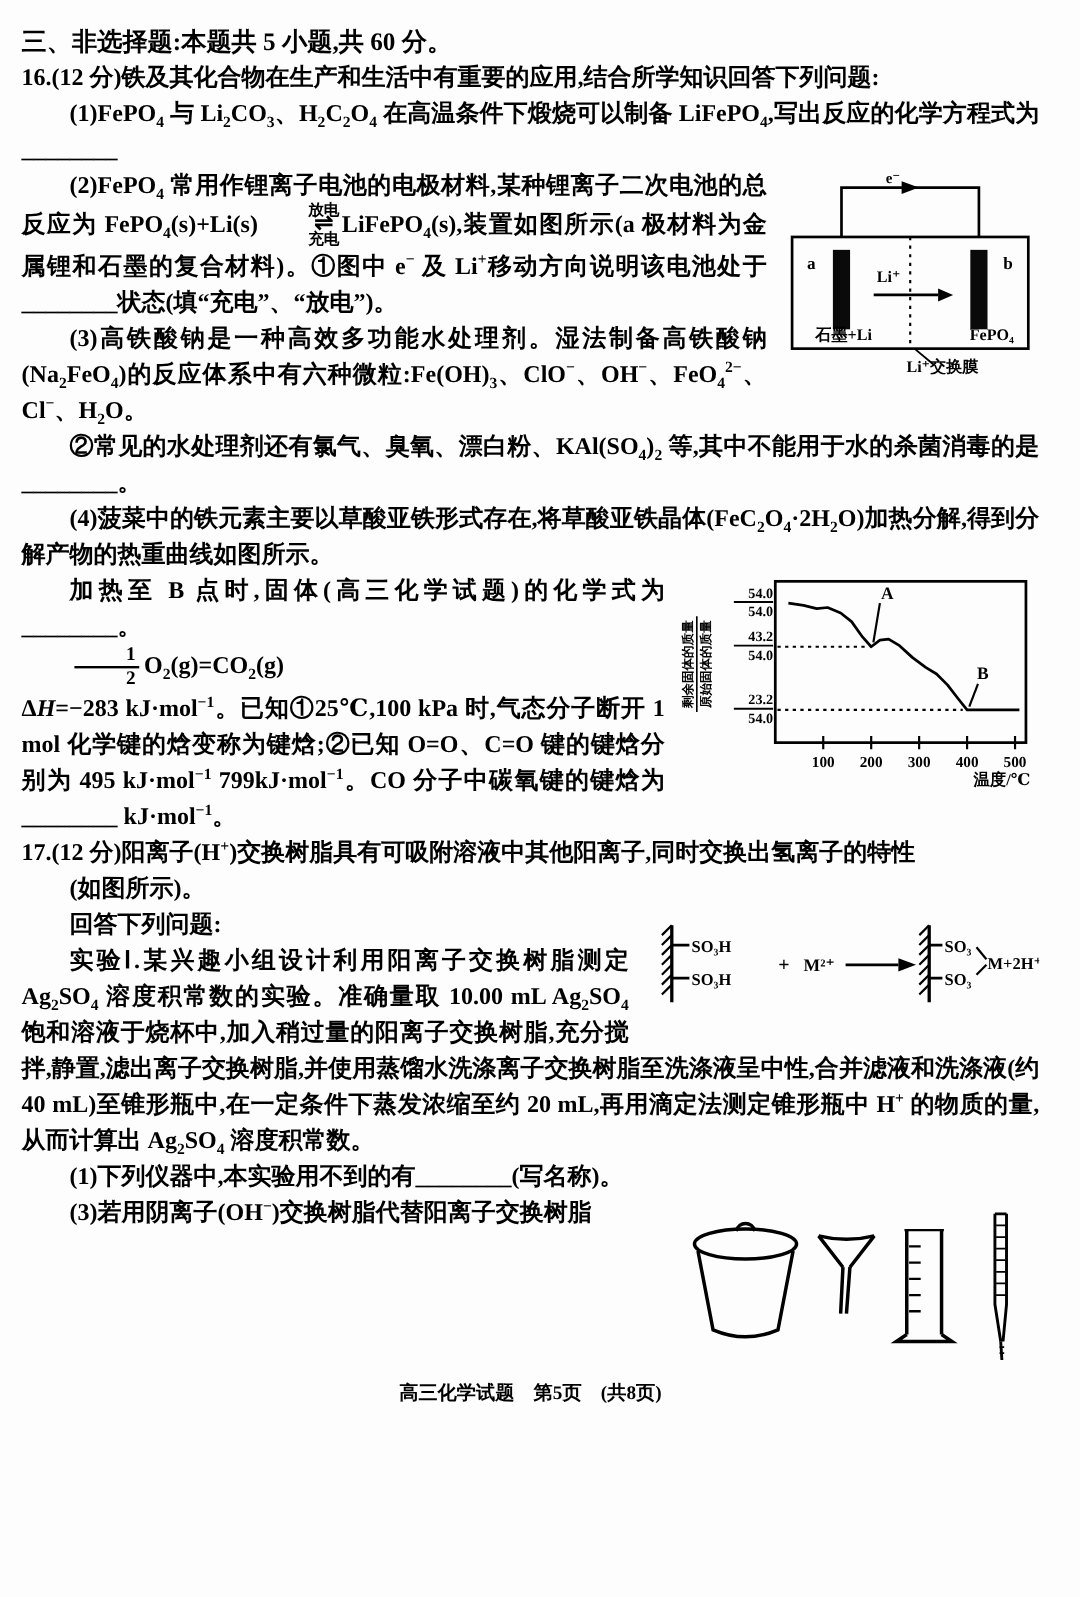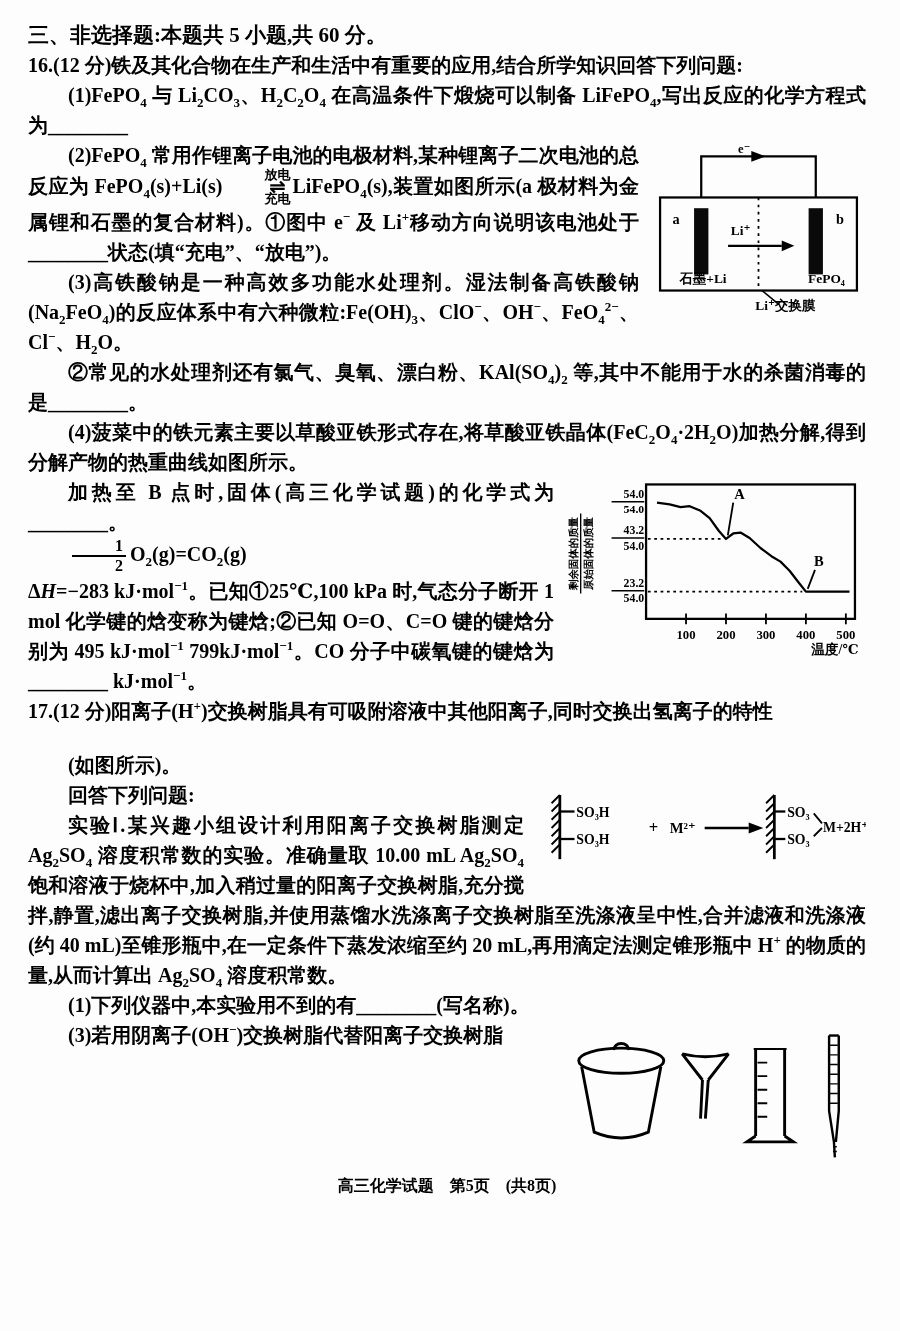--- a/index.html
+++ b/index.html
@@ -1,27 +1,27 @@
 <!DOCTYPE html>
 <html><head>
 <meta charset="utf-8">
 <style>
   * { box-sizing: border-box; }
   html,body { margin:0; padding:0; background:#ffffff; }
   .sheet {
     width:900px; height:1331px; background:#fdfdfd; overflow:hidden;
-    padding:20px 34px 0 28px;
+    padding:20px 34px 0 18px;
     font-family:"Liberation Serif","DejaVu Serif",serif;
     font-weight:700; color:#000;
     font-size:20px; line-height:30px;
   }
   p { margin:0; text-align:justify; }
   .hdr { font-size:21px; }
   .ind { text-indent:2em;font-family:Liberation Serif, serif; }
-  .ml2 { margin-left:2em;margin-top:24px; }
+  .ml2 { margin-left:2em; }
   sub, sup { font-size:0.65em; line-height:0; }
   i { font-style:italic; }
   figure { float:right; clear:right; margin:2px 0 4px 12px; }
   .rxn {
     display:inline-flex; flex-direction:column; align-items:center;
     vertical-align:middle; line-height:1; font-size:13px; margin:0 2px;
     transform:translateY(-2px);
   }
   .rxn-arrow { font-size:19px; line-height:13px; margin:-1px 0; }
   .frac {

